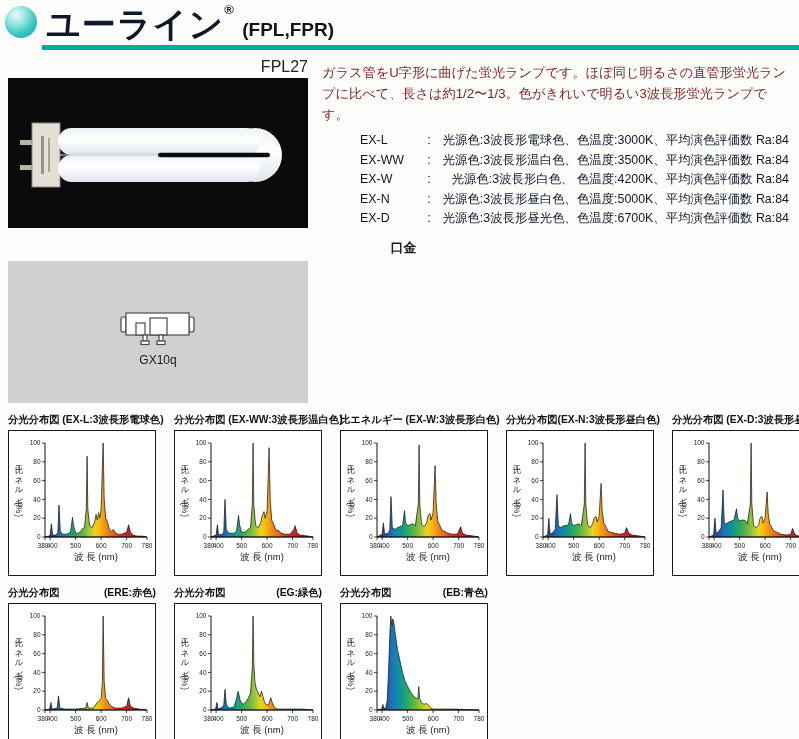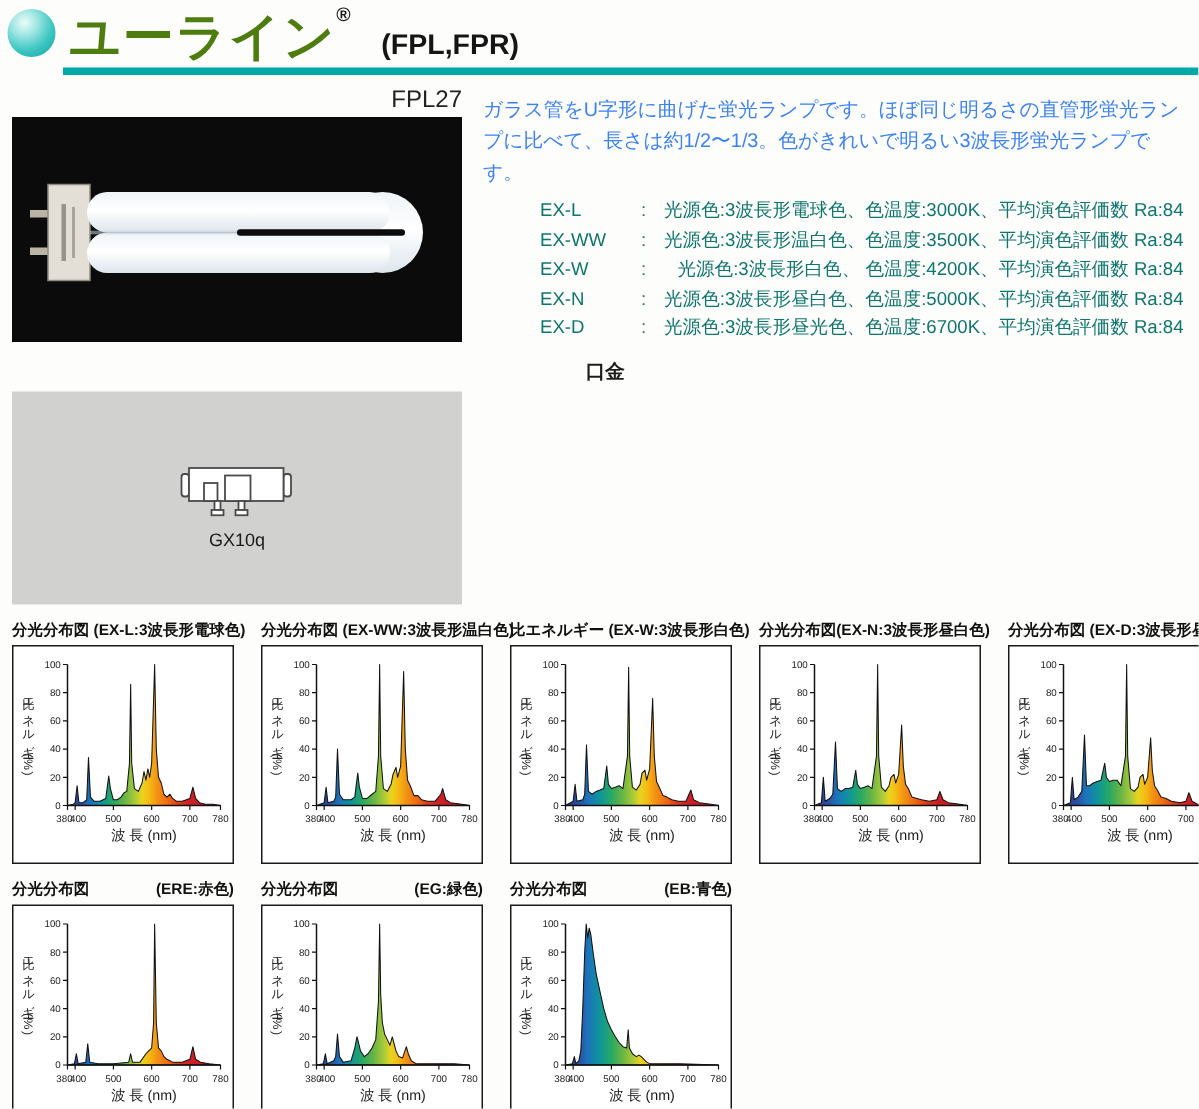--- a/index.html
+++ b/index.html
@@ -12,34 +12,34 @@
     position:relative;
   }
 
   
   .header { position:relative; height:54px; }
   .sphere {
     position:absolute; left:5px; top:6px; width:32px; height:32px; border-radius:50%;
     background:radial-gradient(circle at 35% 28%, #eafcfa 0%, #9fe6e2 28%, #3ec6c2 60%, #0da3a3 100%);
   }
   .title-row { position:absolute; left:46px; top:2px; white-space:nowrap; }
-  .main-title { display:inline-block; font-size:34px; font-weight:bold; letter-spacing:1px; color:#4d7c0f; }
+  .main-title { display:inline-block; font-size:34px; font-weight:bold; letter-spacing:1px; color:#0f172a; }
   .reg-mark { font-size:13px; vertical-align:top; font-weight:bold; }
-  .sub-title { display:inline-block; font-size:19px; font-weight:bold; margin-left:16px; color:#151515; }
+  .sub-title { display:inline-block; font-size:19px; font-weight:bold; margin-left:4px; color:#151515; }
   .header-rule { position:absolute; left:42px; right:0; top:45px; height:5px; background:#00a8a8; }
 
   
   .top-section { display:flex; margin-top:4px; }
   .photo-col { width:314px; padding-left:8px; flex:0 0 auto; }
   .photo-label { width:300px; text-align:right; font-size:16px; margin-bottom:2px; color:#222; }
   .photo-frame { width:300px; height:150px; }
   .info-col { flex:1 1 auto; padding:4px 10px 0 8px; }
-  .description { font-size:13.2px; line-height:1.6; color:#3b82f6; }
+  .description { font-size:13.2px; line-height:1.6; color:#7f1d1d; }
   .spec-list { margin-top:6px; margin-left:38px; }
-  .spec-row { display:flex; font-size:12.4px; line-height:19.5px; color:#0f766e; }
+  .spec-row { display:flex; font-size:12.4px; line-height:19.5px; color:#0f172a; }
   .spec-code { width:56px; flex:0 0 auto; }
   .spec-colon { width:26px; flex:0 0 auto; text-align:center; }
   .spec-desc { flex:1 1 auto; white-space:nowrap;text-align:right; }
 
   
   .base-section { margin-top:10px; padding-left:8px; }
   .base-title { font-size:13px; font-weight:bold; margin-bottom:4px;text-align:center; }
   .base-box {
     width:300px; height:142px; background:#d1d1cf;
     display:flex; align-items:center; justify-content:center; gap:30px;

